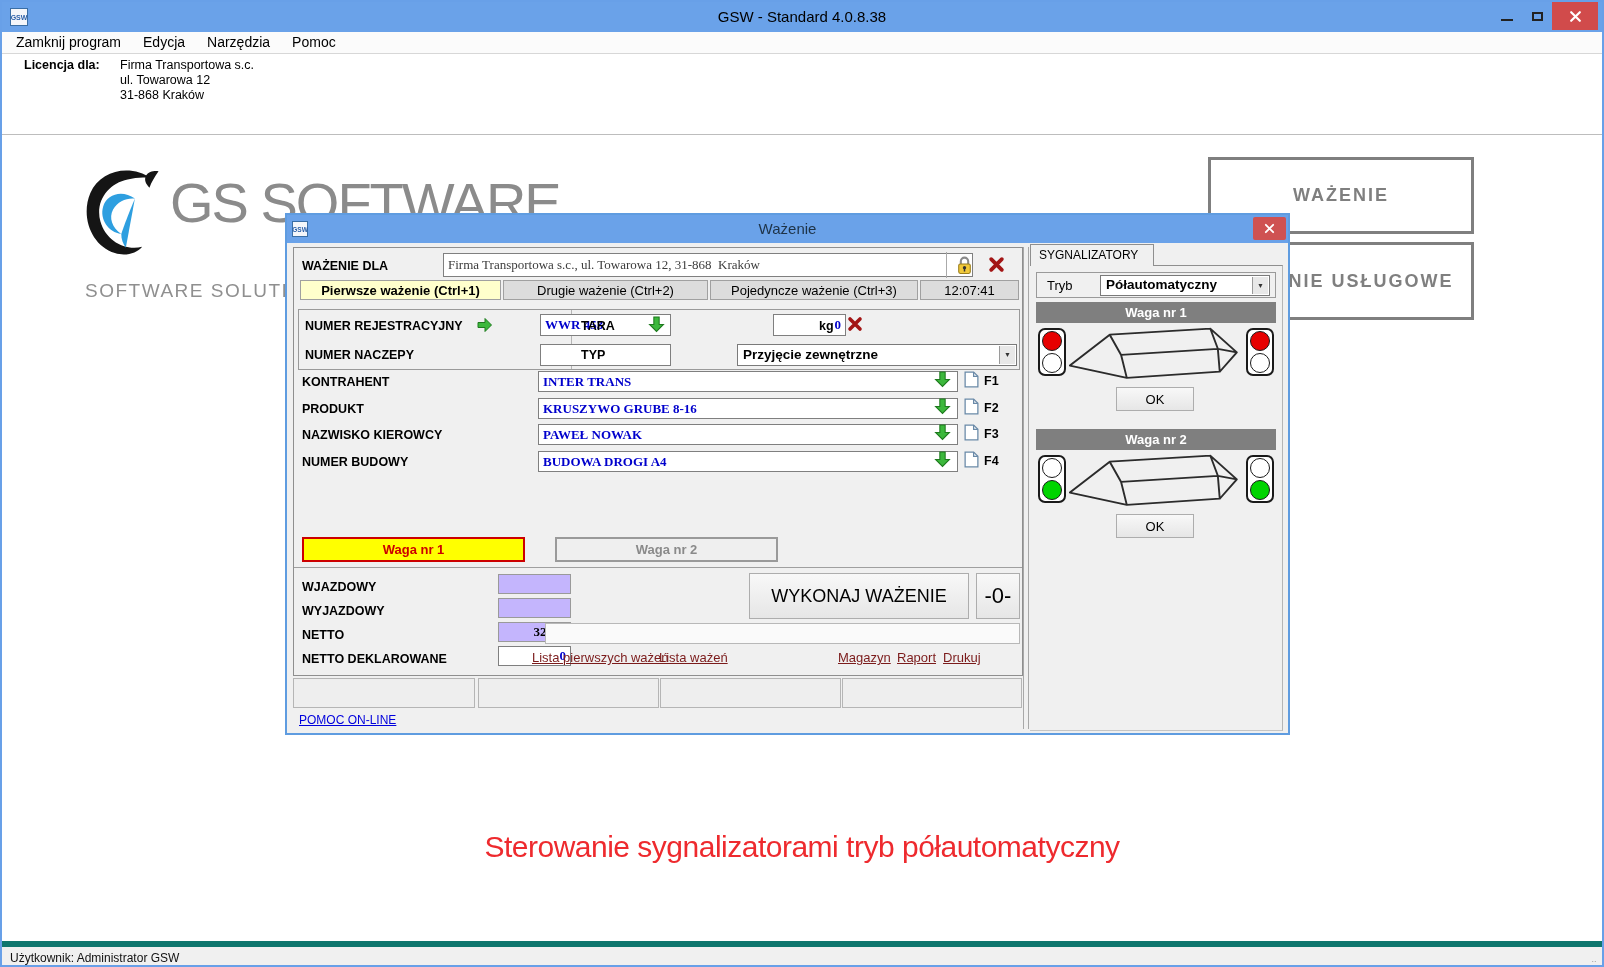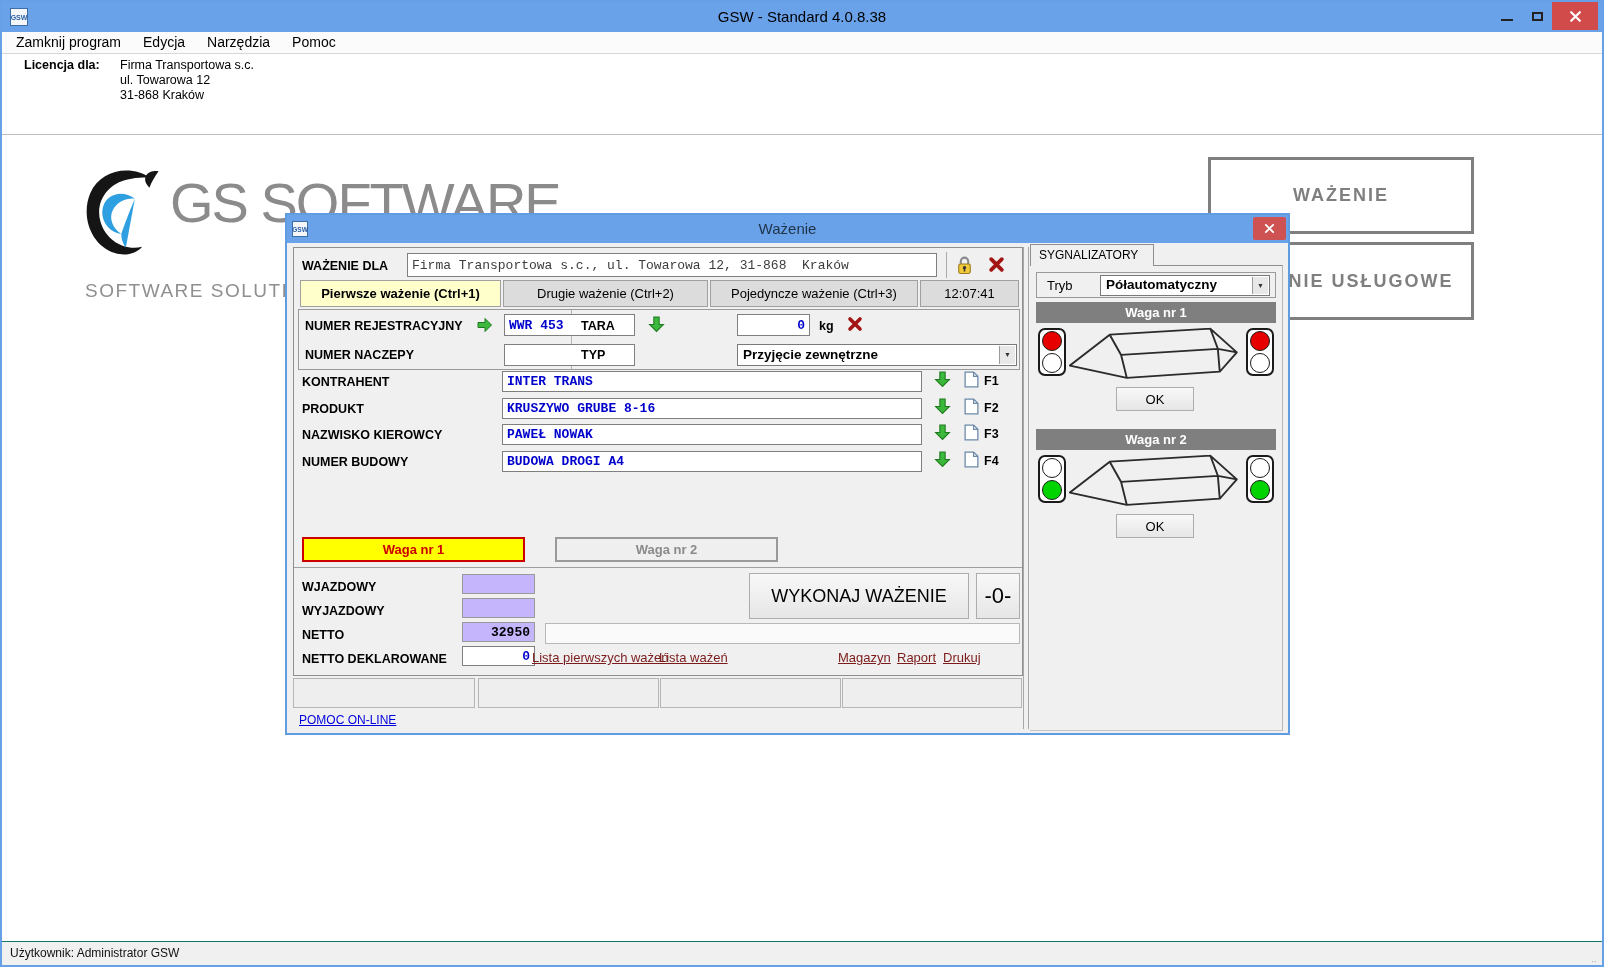--- a/index.html
+++ b/index.html
@@ -24,21 +24,21 @@
              border-bottom:1px solid #d7d7d7; display:flex; align-items:center; }
   .menu-item { padding:0 11px; font-size:14px; color:#000; height:22px; line-height:21px; }
   .menu-item:first-child { padding-left:14px; }
 
   .license { position:absolute; left:0; top:53px; right:0; height:80px; background:#fff;
              border-bottom:1px solid #bdbdbd; }
   .license-label { position:absolute; left:22px; top:3px; font-size:12.5px; font-weight:bold; }
   .license-lines { position:absolute; left:118px; top:3px; font-size:12.5px; line-height:15px; }
 
   .statusbar { position:absolute; left:0; right:0; bottom:0; height:24px; background:#f0f0f0;
-               border-top:1px solid #0f766e; font-size:12px; line-height:23px; padding-left:8px; color:#111; }
+               border-top:6px solid #0f766e; font-size:12px; line-height:23px; padding-left:8px; color:#111; }
   .grip { position:absolute; right:3px; bottom:3px; width:10px; height:10px; color:#9a9a9a; font-size:9px; }
 
   
   .logo-mark { position:absolute; left:76px; top:162px; }
   .logo-main { position:absolute; left:168px; top:168px; font-size:56px; color:#8b8b8b;
                letter-spacing:-2px; }
   .logo-sub  { position:absolute; left:83px; top:278px; font-size:19px; color:#8f8f8f; letter-spacing:1.5px; }
 
   .side-btn { position:absolute; left:1206px; width:266px; background:#fff; border:3px solid #7f7f7f;
               color:#7f7f7f; font-weight:bold; font-size:18px; letter-spacing:2px;
@@ -59,27 +59,27 @@
   .dlg-title { position:absolute; left:0; right:0; top:0; height:28px; line-height:28px;
                text-align:center; font-size:15px; color:#1e3347; }
   .dlg-close { position:absolute; right:2px; top:2px; width:33px; height:23px; background:#cf5252;
                border-radius:2px; display:flex; align-items:center; justify-content:center; }
   .dlg-body { position:absolute; left:0; top:28px; right:0; bottom:0; background:#f0f0f0; }
 
   .form-panel { position:absolute; left:6px; top:4px; width:730px; height:429px;
                 border:1px solid #8f8f8f; background:#f0f0f0; }
   .lbl { position:absolute; font-size:12.5px; font-weight:bold; color:#000; white-space:nowrap; }
   .sunken { position:absolute; background:#fff; border:1px solid #7f7f7f; font-size:13px;
-            font-family:Liberation Mono, monospace; padding:0 4px; outline:none; }
+            font-family:Liberation Serif, serif; padding:0 4px; outline:none;margin-left:36px; }
   .val-blue { color:#0000cc; font-weight:bold; }
   .gray-box { background:#c4b5fd; border:1px solid #9a9a9a; }
 
   .vsep { position:absolute; width:0; border-left:1px solid #aaa; }
 
-  .tabs { position:absolute; left:6px; top:32px; height:27px; display:flex; gap:2px; }
+  .tabs { position:absolute; left:6px; top:32px; height:20px; display:flex; gap:2px; }
   .tab { border:1px solid #a0a0a0; background:#dcdcdc; font-size:13px; color:#000;
          display:flex; align-items:center; justify-content:center; }
   .tab.active { background:#ffffcc; font-weight:bold; }
   .tab-time { border:1px solid #a0a0a0; background:#dcdcdc; font-size:13px;
               display:flex; align-items:center; justify-content:center; }
 
   .fields-panel { position:absolute; left:4px; top:61px; width:722px; height:61px;
                   border:1px solid #9a9a9a; }
   .fields-div { position:absolute; left:272px; top:0; bottom:0; border-left:1px solid #b5b5b5; }
 
@@ -207,20 +207,21 @@
     <path d="M88,8 C84,14 80,20 78,26 C74,22 72,18 74,13 C77,8 84,7 88,8 Z" fill="#151515"></path>
     <path d="M62,38 C48,28 31,33 27,47 C23,61 33,75 47,77 C37,70 33,59 38,50 C43,41 53,37 62,38 Z" fill="#2e9fe0"></path>
     <path d="M47,77 C50,68 54,57 62,38 L52,92 C49,88 47,83 47,77 Z" fill="#2e9fe0"></path>
   </svg>
   <div class="logo-main">GS SOFTWARE</div>
   <div class="logo-sub">SOFTWARE SOLUTIONS FOR</div>
 
   <div class="side-btn side-btn1">WAŻENIE</div>
   <div class="side-btn side-btn2">WAŻENIE USŁUGOWE</div>
 
+  <div class="caption">Sterowanie sygnalizatorami tryb półautomatyczny</div>
 
   <div class="dialog">
     <div class="dlg-titlebar">
       <div class="dlg-icon">GSW</div>
       <div class="dlg-title">Ważenie</div>
       <div class="dlg-close">
         <svg width="11" height="11" viewBox="0 0 12 12">
             <use href="#white-x"></use>
           </svg>
       </div>

